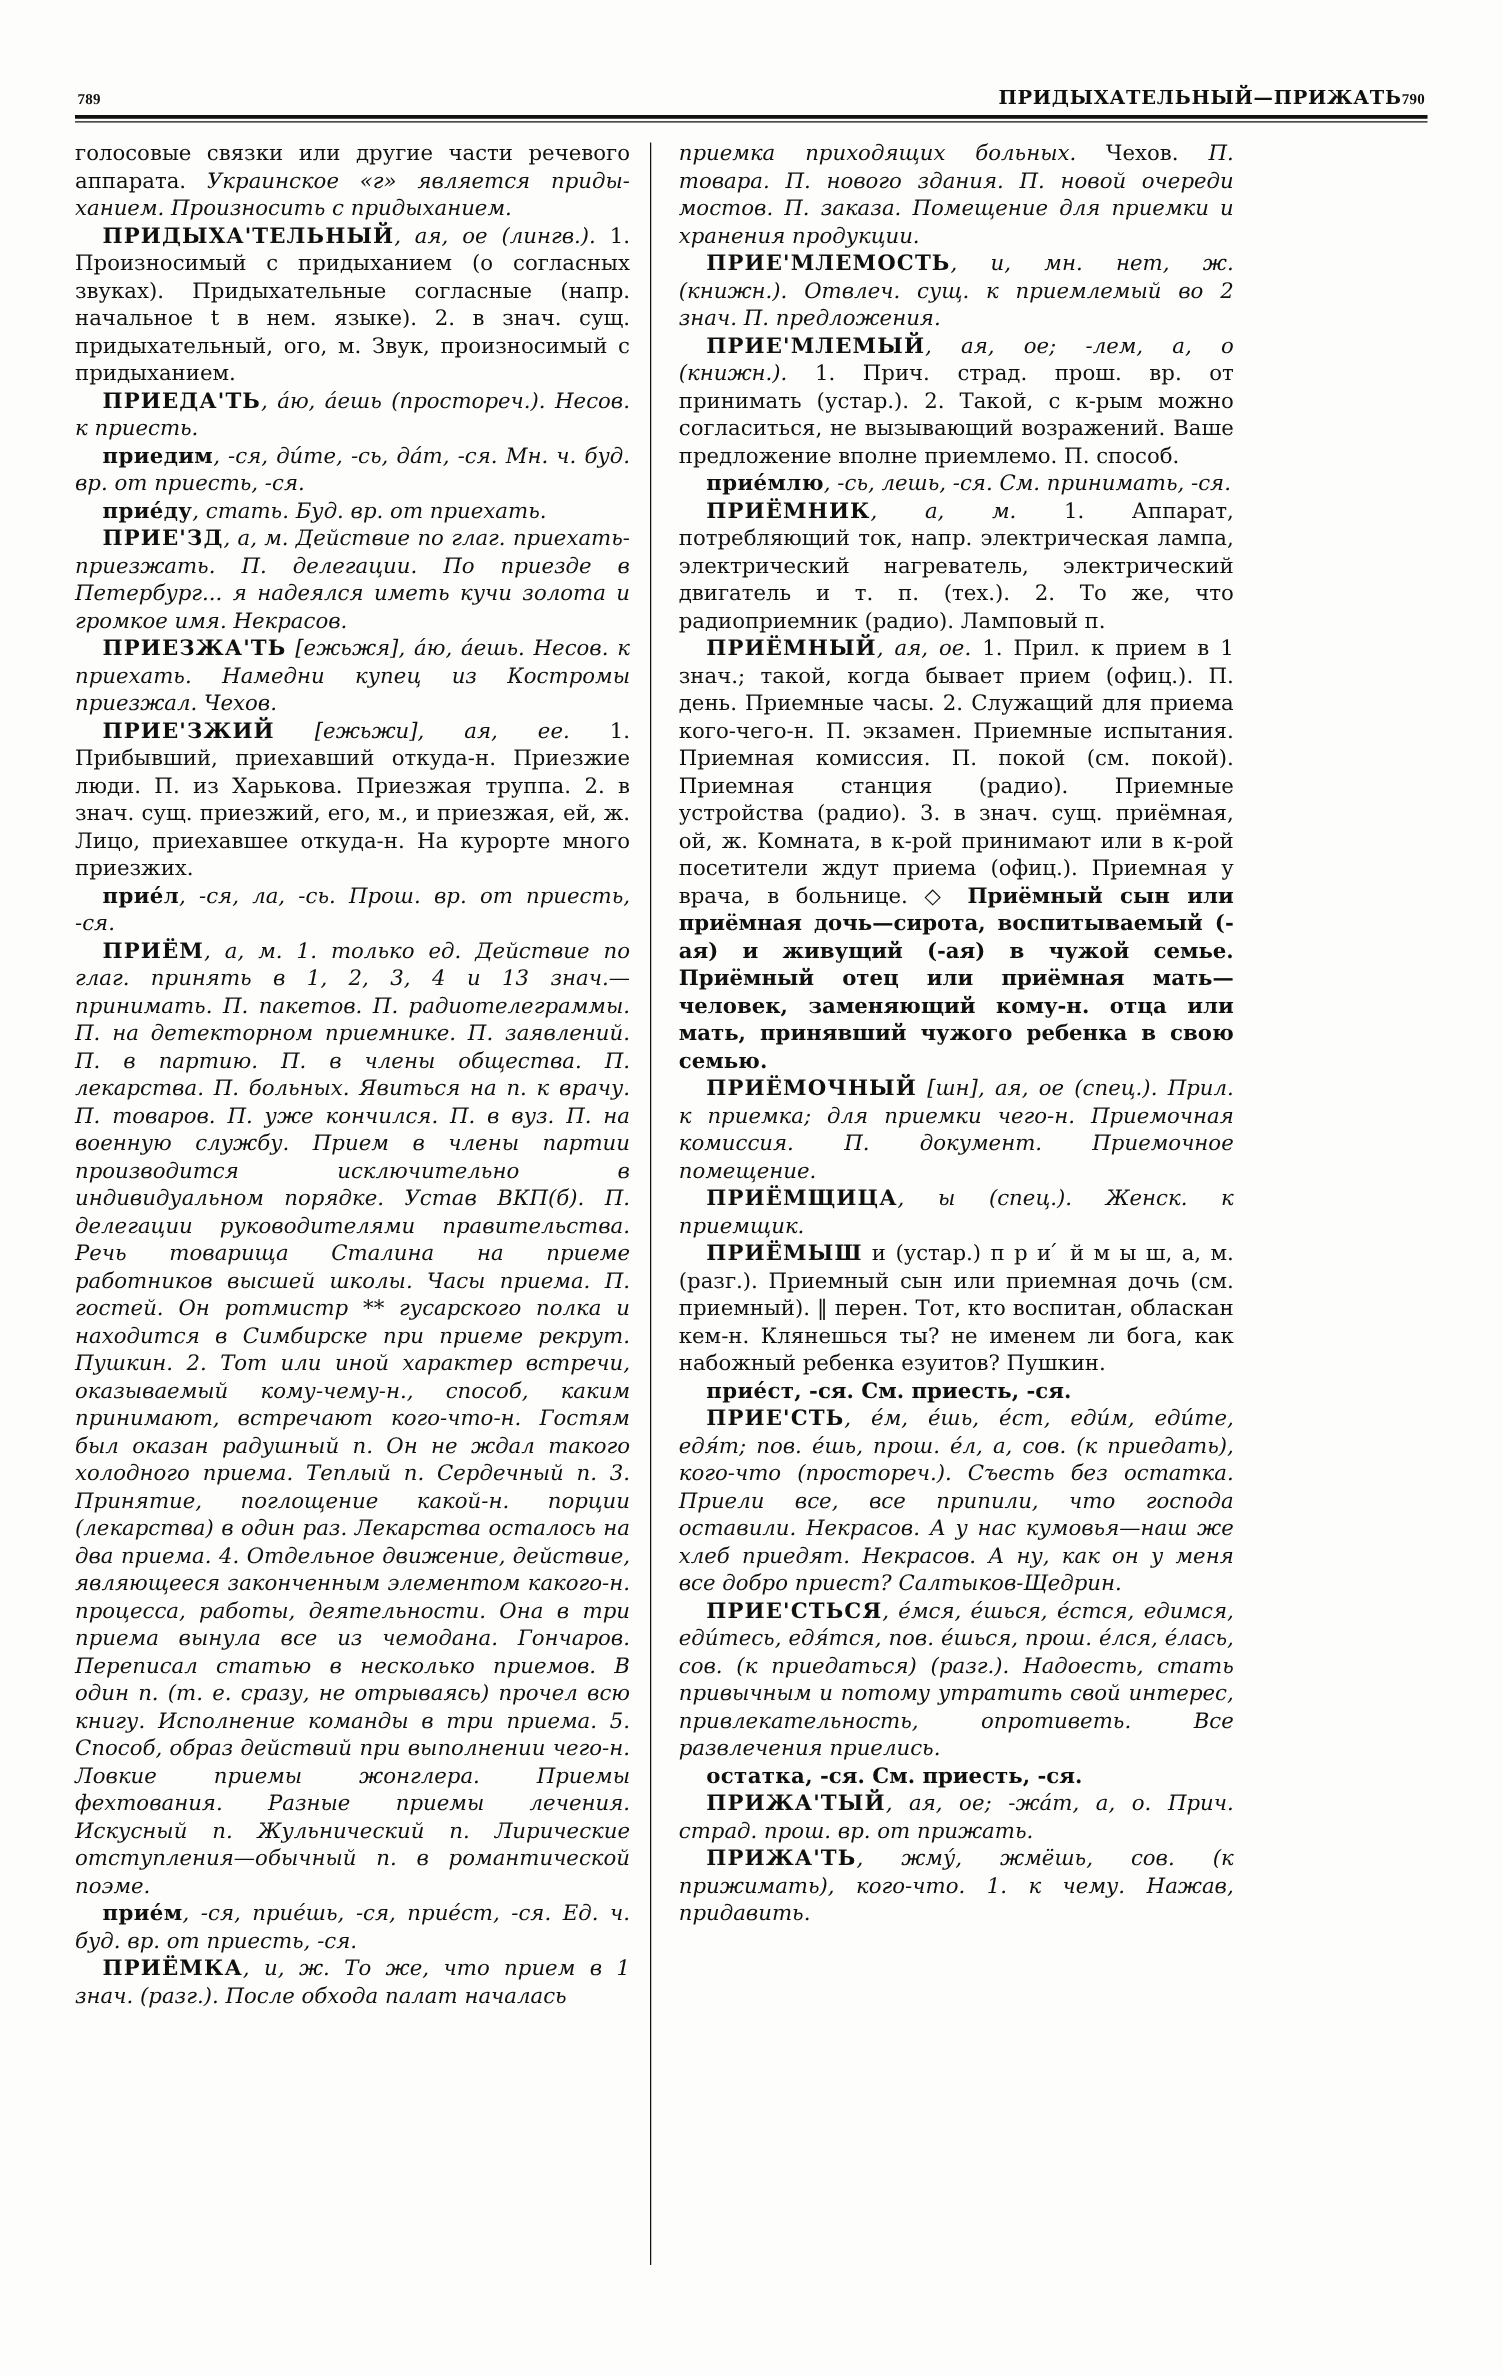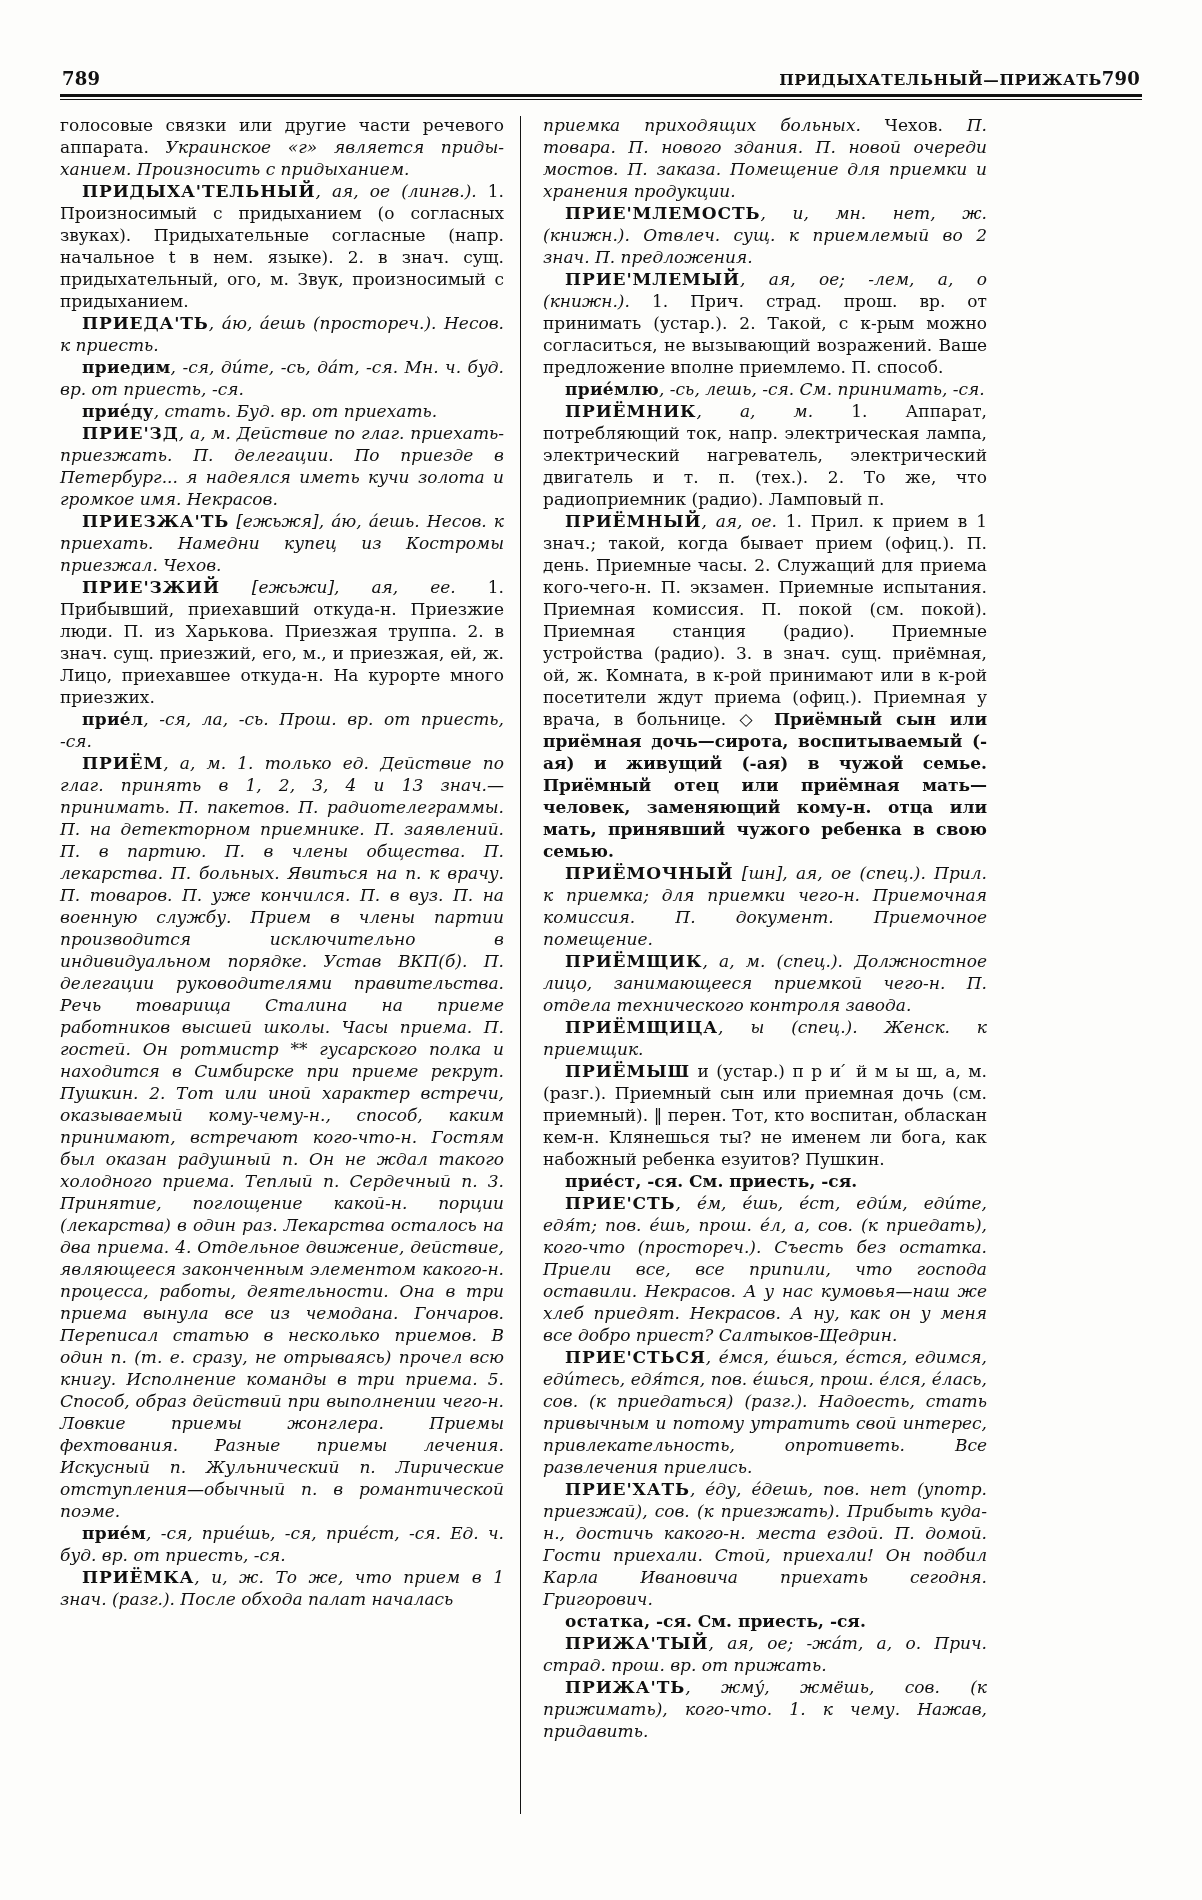--- a/index.html
+++ b/index.html
@@ -26,21 +26,21 @@
   
   .runhead {
     display: flex;
     align-items: baseline;
     justify-content: space-between;
     font-weight: bold;
     font-size: 17px;
     letter-spacing: 0.2px;
     padding: 0 2px 0 2px;
   }
-  .runhead .folio { font-size: 18px; }
+  .runhead .folio { font-size: 12px; font-family: Liberation Serif, serif; }
   .runhead .title {
     font-size: 15.5px;
     letter-spacing: 0.6px;
     flex: 1;
     text-align: right;
   }
   .rule-double {
     margin-top: 5px;
     border-top: 3px solid #111;
     border-bottom: 1px solid #111;
@@ -148,33 +148,31 @@
       <p class="entry"><span class="hw">ПРИЕ'МЛЕМЫЙ</span><span class="i">, ая, ое; -лем, а, о (книжн.).</span><span> 1. Прич. страд. прош. вр. от принимать (устар.). 2. Такой, с к-рым можно согласиться, не вызывающий возражений. Ваше предложение вполне приемлемо. П. способ.</span></p>
 
       <p class="entry"><span class="hw-sm b">приéмлю</span><span class="i">, -сь, лешь, -ся. См. принимать, -ся.</span></p>
 
       <p class="entry"><span class="hw">ПРИЁМНИК</span><span class="i">, а, м.</span><span> 1. Аппарат, потребляющий ток, напр. электрическая лампа, электрический нагреватель, электрический двигатель и т. п. (тех.). 2. То же, что радиоприемник (радио). Ламповый п.</span></p>
 
       <p class="entry"><span class="hw">ПРИЁМНЫЙ</span><span class="i">, ая, ое.</span><span> 1. Прил. к прием в 1 знач.; такой, когда бывает прием (офиц.). П. день. Приемные часы. 2. Служащий для приема кого-чего-н. П. экзамен. Приемные испытания. Приемная комиссия. П. покой (см. покой). Приемная станция (радио). Приемные устройства (радио). 3. в знач. сущ. приёмная, ой, ж. Комната, в к-рой принимают или в к-рой посетители ждут приема (офиц.). Приемная у врача, в больнице.</span> <span class="dia">◇ </span><span class="b">Приёмный сын или приёмная дочь—сирота, воспитываемый (-ая) и живущий (-ая) в чужой семье. Приёмный отец или приёмная мать—человек, заменяющий кому-н. отца или мать, принявший чужого ребенка в свою семью.</span></p>
 
       <p class="entry"><span class="hw">ПРИЁМОЧНЫЙ</span><span class="i"> [шн]</span><span class="i">, ая, ое (спец.). Прил. к приемка; для приемки чего-н. Приемочная комиссия. П. документ. Приемочное помещение.</span></p>
 
-      <p class="entry"><span class="hw">ПРИЁМЩИК</span><span class="i">, а, м. (спец.). Должностное лицо, занимающееся приемкой чего-н. П. отдела технического контроля завода.</span></p>
 
       <p class="entry"><span class="hw">ПРИЁМЩИЦА</span><span class="i">, ы (спец.). Женск. к приемщик.</span></p>
 
       <p class="entry"><span class="hw">ПРИЁМЫШ</span><span> и (устар.) п р и ́ й м ы ш, а, м. (разг.). Приемный сын или приемная дочь (см. приемный). ‖ перен. Тот, кто воспитан, обласкан кем-н. Клянешься ты? не именем ли бога, как набожный ребенка езуитов? Пушкин.</span></p>
 
       <p class="entry"><span class="hw-sm b">приéст</span><span class="b">, -ся. См. приесть, -ся.</span></p>
 
       <p class="entry"><span class="hw">ПРИЕ'СТЬ</span><span class="i">, éм, éшь, éст, едúм, едúте, едя́т; пов. éшь, прош. éл, а, сов. (к приедать), кого-что (простореч.). Съесть без остатка. Приели все, все припили, что господа оставили. Некрасов. А у нас кумовья—наш же хлеб приедят. Некрасов. А ну, как он у меня все добро приест? Салтыков-Щедрин.</span></p>
 
       <p class="entry"><span class="hw">ПРИЕ'СТЬСЯ</span><span class="i">, éмся, éшься, éстся, едимся, едúтесь, едя́тся, пов. éшься, прош. éлся, éлась, сов. (к приедаться) (разг.). Надоесть, стать привычным и потому утратить свой интерес, привлекательность, опротиветь. Все развлечения приелись.</span></p>
 
-      <p class="entry"><span class="hw">ПРИЕ'ХАТЬ</span><span class="i">, éду, éдешь, пов. нет (употр. приезжай), сов. (к приезжать). Прибыть куда-н., достичь какого-н. места ездой. П. домой. Гости приехали. Стой, приехали! Он подбил Карла Ивановича приехать сегодня. Григорович.</span></p>
 
       <p class="entry"><span class="hw-sm b">остатка</span><span class="b">, -ся. См. приесть, -ся.</span></p>
 
       <p class="entry"><span class="hw">ПРИЖА'ТЫЙ</span><span class="i">, ая, ое; -жáт, а, о. Прич. страд. прош. вр. от прижать.</span></p>
 
       <p class="entry"><span class="hw">ПРИЖА'ТЬ</span><span class="i">, жму́, жмёшь, сов. (к прижимать), кого-что. 1. к чему. Нажав, придавить.</span></p>
 
     </div>
 
   </div>

